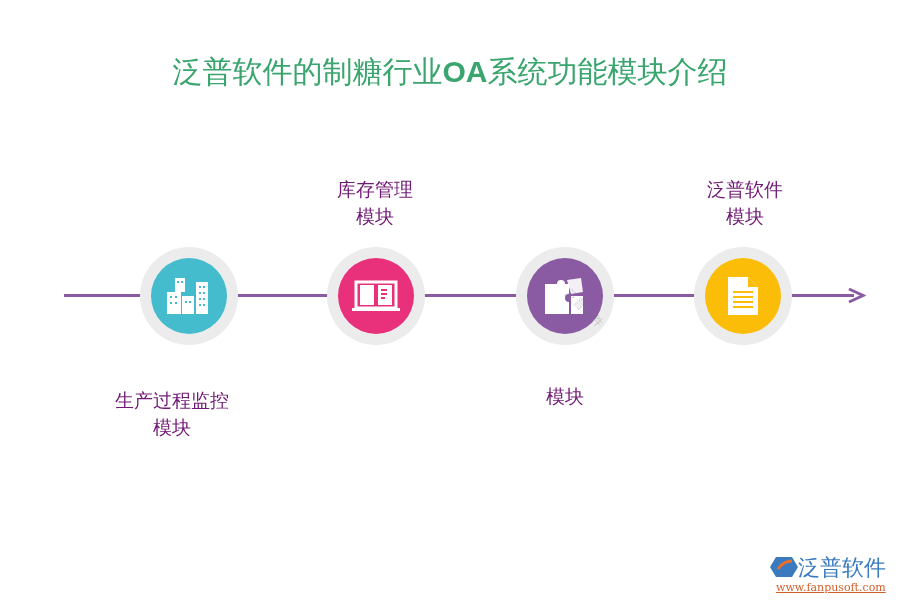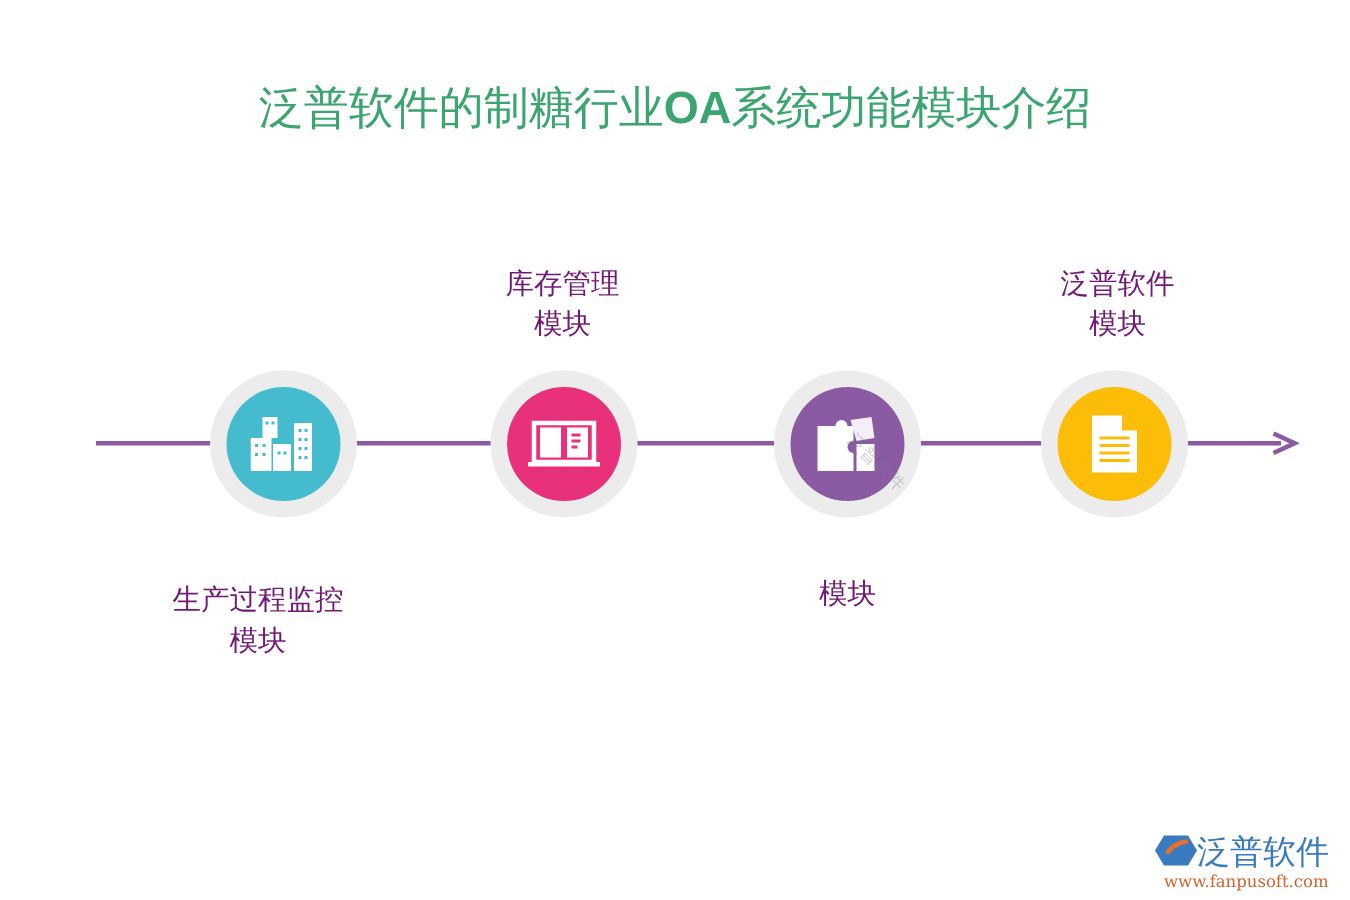--- a/index.html
+++ b/index.html
@@ -6,21 +6,21 @@
   body{width:900px;height:600px;position:relative;overflow:hidden;font-family:"DejaVu Sans",sans-serif;}
   .title{position:absolute;left:0;width:900px;top:52px;text-align:center;font-size:30px;color:#3aa56e;letter-spacing:0px;}
   .title .oa{font-family:"Liberation Sans",sans-serif;font-weight:bold;}
   .line{position:absolute;left:64px;top:294px;width:790px;height:3px;background:#8a5ba3;}
   .arrow{position:absolute;left:846px;top:287px;}
   .node{position:absolute;width:98px;height:98px;border-radius:50%;background:#ececec;}
   .node .inner{position:absolute;left:11px;top:11px;width:76px;height:76px;border-radius:50%;display:flex;align-items:center;justify-content:center;}
   .label{position:absolute;width:200px;text-align:center;font-size:19px;line-height:27px;color:#701a75;font-family:"DejaVu Serif",serif;}
   .logo{position:absolute;left:768px;top:553px;width:130px;}
   .logo .brand{font-size:22px;color:#3a7bbf;position:absolute;left:30px;top:0;white-space:nowrap;}
-  .logo .url{font-size:11px;color:#d0602a;position:absolute;left:8px;top:28px;font-family:"DejaVu Serif",serif;white-space:nowrap;}
+  .logo .url{font-size:11px;color:#d0602a;position:absolute;left:8px;top:28px;font-family:"DejaVu Serif",serif;white-space:nowrap;text-decoration:underline;}
   .wm{position:absolute;left:560px;top:300px;font-size:12px;color:rgba(120,120,140,0.35);transform:rotate(45deg);}
 </style>
 </head>
 <body>
 
 <div class="title">
   <span>泛普软件的制糖行业</span><span class="oa">OA</span><span>系统功能模块介绍</span>
 </div>
 
 <div class="line"></div>

